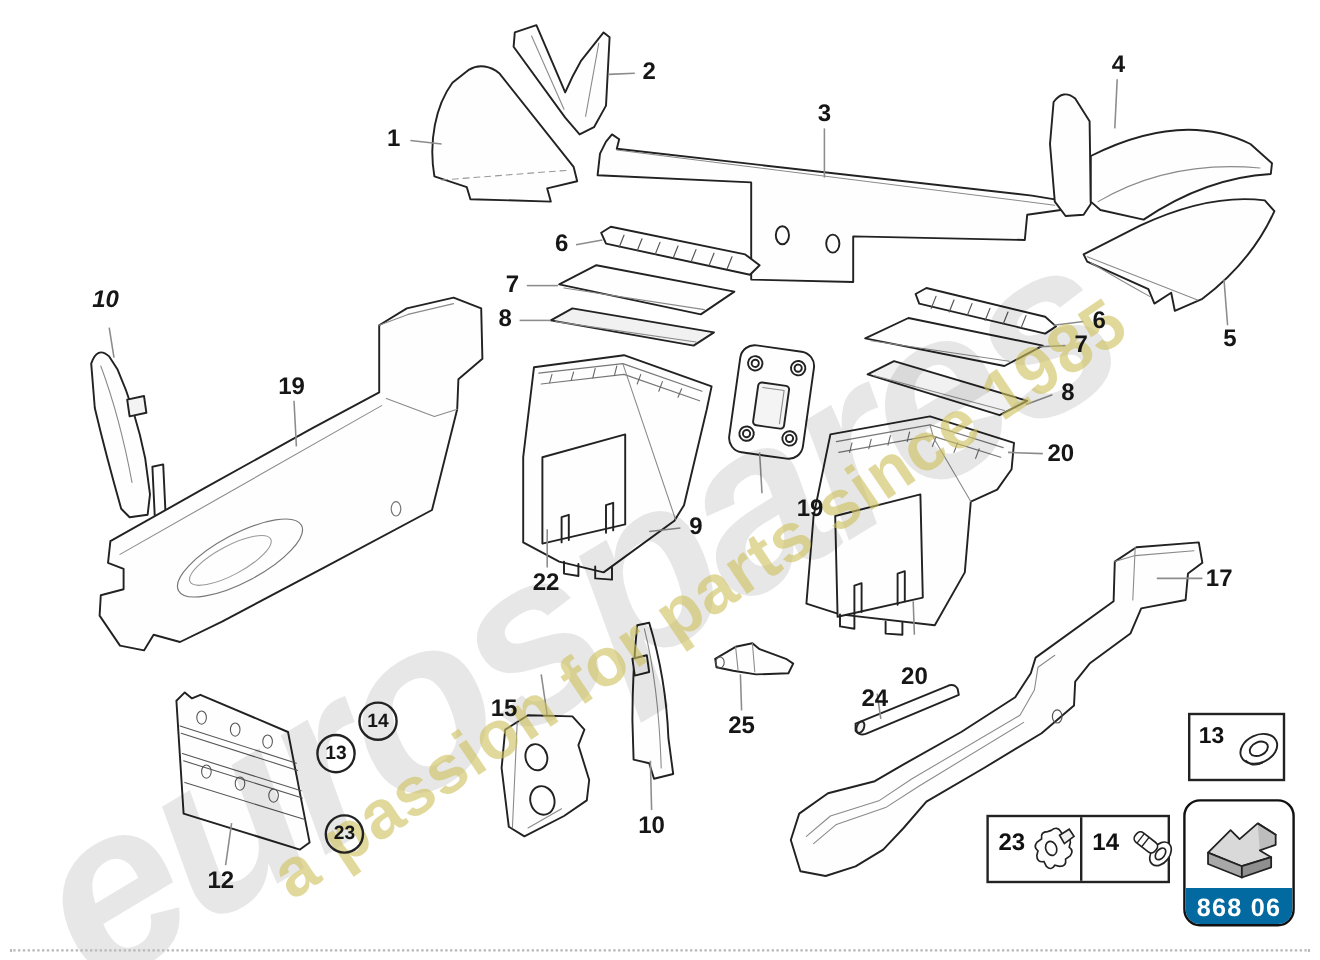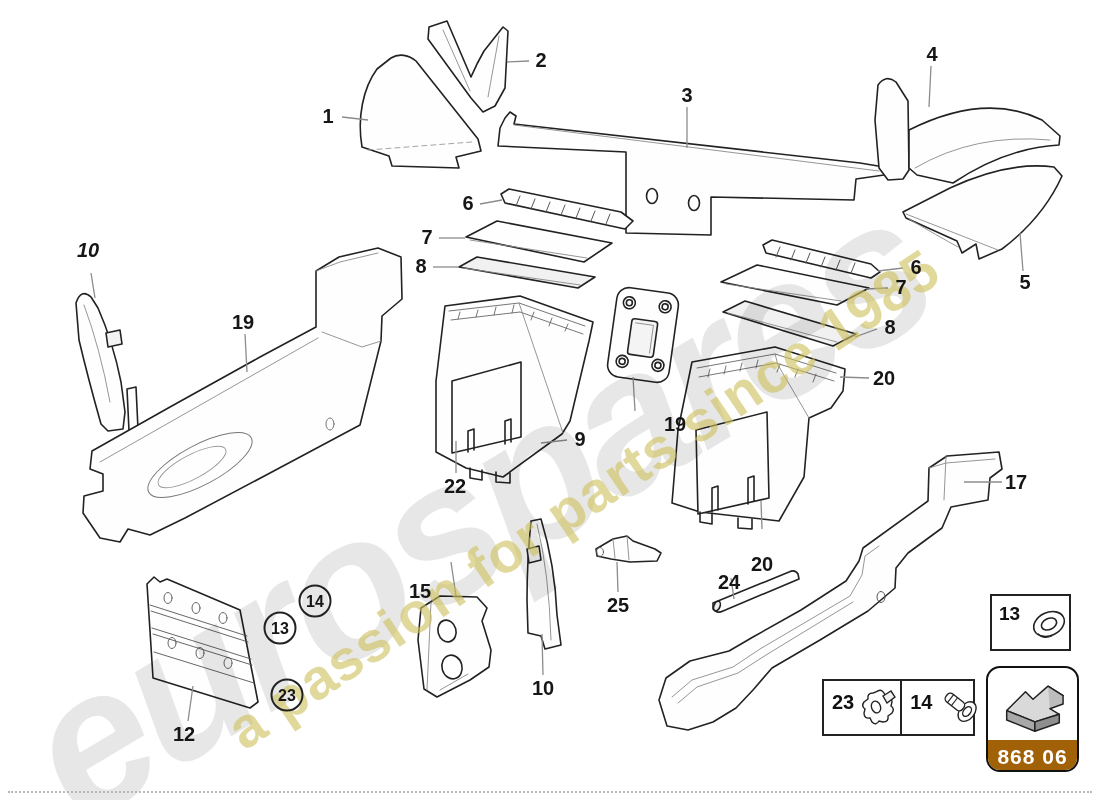--- a/index.html
+++ b/index.html
@@ -21,21 +21,21 @@
               box-sizing:border-box;}
   #grommet-box{left:990px;top:594px;width:81px;height:57px;display:flex;align-items:center;}
   #grommet-box .lbl{font-weight:bold;font-size:19px;color:#111;margin:-18px 2px 0 7px;}
   #fastener-box{left:822px;top:679px;width:153px;height:57px;display:flex;}
   .fastener-cell{flex:1;display:flex;align-items:center;box-sizing:border-box;}
   .fastener-cell.first{border-right:2px solid #222;}
   .fastener-cell .lbl{font-weight:bold;font-size:20px;color:#111;margin:-10px 2px 0 8px;}
   #badge{left:986px;top:666px;width:93px;height:106px;border:2.5px solid #111;
          border-radius:14px;overflow:hidden;background:#fff;}
   #badge .icon-area{height:72px;display:flex;align-items:center;justify-content:center;}
-  #badge .code-band{height:34px;background:#a16207;color:#fff;font-weight:bold;font-size:21px;
+  #badge .code-band{height:34px;background:#0369a1;color:#fff;font-weight:bold;font-size:21px;
                     display:flex;align-items:center;justify-content:center;letter-spacing:1px;}
   #bottom-dots{position:absolute;left:8px;top:791px;width:1084px;border-top:2px dotted #b8b8b8;}
 </style>
 </head>
 <body>
 
 <div id="page">
 
   <svg id="art-svg" width="1100" height="800" viewBox="0 0 1100 800">
     <g stroke="#222" stroke-width="1.6" fill="#fefefe" stroke-linejoin="round" stroke-linecap="round">

